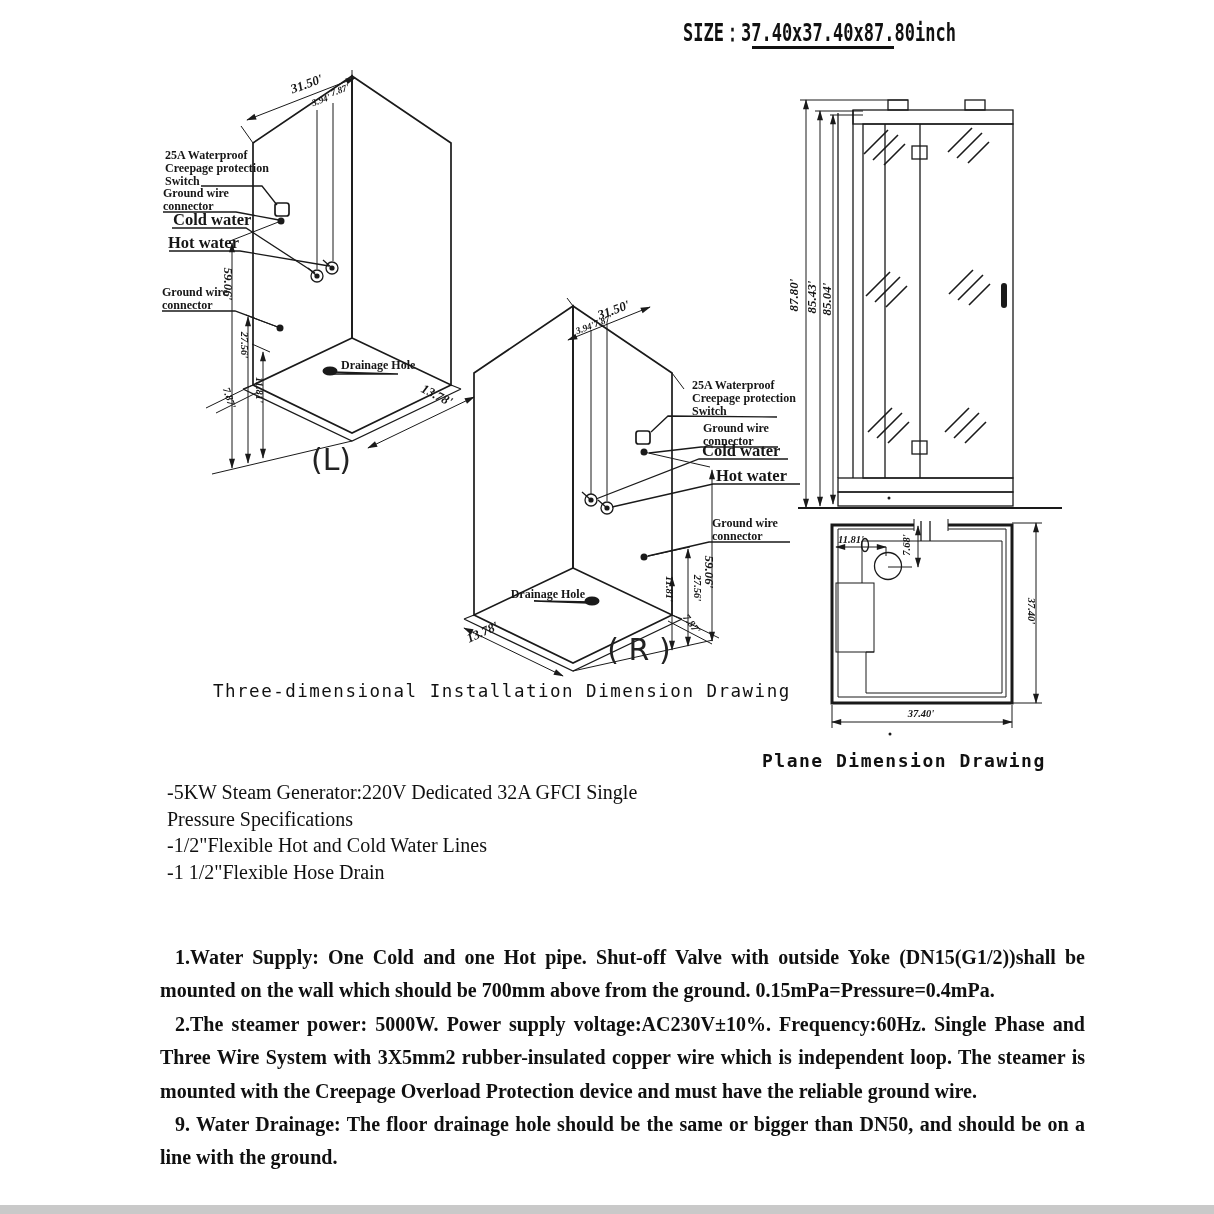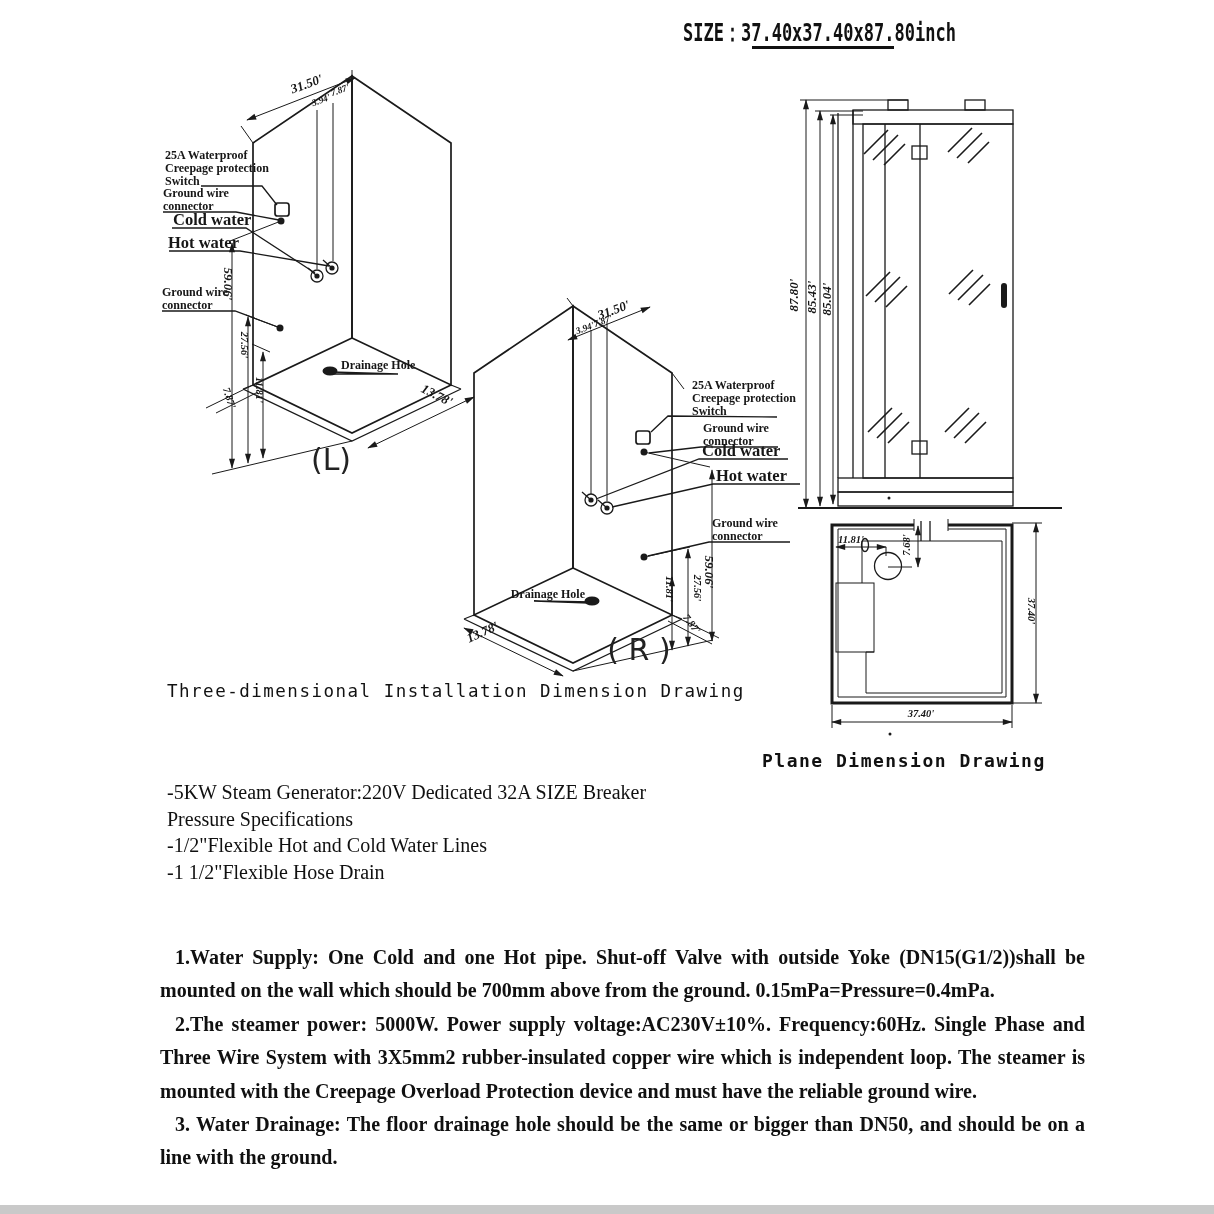--- a/index.html
+++ b/index.html
@@ -2,21 +2,21 @@
 <html><head>
 <meta charset="utf-8">
 <style>
   html,body{margin:0;padding:0;background:#fff;}
   .page{position:relative;width:1214px;height:1214px;background:#ffffff;overflow:hidden;
         font-family:"Liberation Serif",serif;color:#161616;}
   .abs{position:absolute;}
   .size-title{font:700 25px "DejaVu Sans Mono",monospace;color:#111;white-space:nowrap;
               transform:scaleX(.68);transform-origin:left top;letter-spacing:0;}
   .title-underline{background:#111;height:3px;}
-  .cap-mono{font:17.5px "DejaVu Sans Mono",monospace;color:#111;white-space:nowrap;letter-spacing:1.5px;}
+  .cap-mono{font:17.5px "DejaVu Sans Mono",monospace;color:#111;white-space:nowrap;letter-spacing:1.5px;margin-left:46px;}
   .cap-mono-b{font:700 18px "DejaVu Sans Mono",monospace;color:#111;white-space:nowrap;letter-spacing:1.5px;}
   .specs{font:20px "Liberation Serif",serif;line-height:26.6px;color:#101010;white-space:nowrap;}
   .notes{font:20px "Liberation Serif",serif;line-height:33.4px;color:#101010;text-align:justify;}
   .notes p{margin:0;text-indent:15px;font-weight:bold;}
   .graybar{background:#c9c9c9;}
   svg{position:absolute;left:0;top:0;}
   svg .ln{fill:none;stroke:#1a1a1a;stroke-width:1.3;}
   svg .thin{fill:none;stroke:#1a1a1a;stroke-width:1;}
   svg .thick{fill:none;stroke:#1a1a1a;stroke-width:1.7;}
   svg .wall3{fill:none;stroke:#1a1a1a;stroke-width:3;}
@@ -243,26 +243,26 @@
     </g>
   </svg>
 
   <div class="abs size-title" style="left:683px;top:16px;">SIZE：37.40x37.40x87.80inch</div>
   <div class="abs title-underline" style="left:752px;top:46px;width:142px;"></div>
 
   <div class="abs cap-mono" style="left:167px;top:681px;">Three-dimensional Installation Dimension Drawing</div>
   <div class="abs cap-mono-b" style="left:762px;top:750px;">Plane Dimension Drawing</div>
 
   <div class="abs specs" style="left:167px;top:779px;">
-    <div>-5KW Steam Generator:220V Dedicated 32A SIZE Breaker</div>
+    <div>-5KW Steam Generator:220V Dedicated 32A GFCI Single</div>
     <div>Pressure Specifications</div>
     <div>-1/2"Flexible Hot and Cold Water Lines</div>
     <div>-1 1/2"Flexible Hose Drain</div>
   </div>
 
   <div class="abs notes" style="left:160px;top:941px;width:925px;">
     <p>1.Water Supply: One Cold and one Hot pipe. Shut-off Valve with outside Yoke (DN15(G1/2))shall be mounted on the wall which should be 700mm above from the ground. 0.15mPa=Pressure=0.4mPa.</p>
     <p>2.The steamer power: 5000W. Power supply voltage:AC230V±10%. Frequency:60Hz. Single Phase and Three Wire System with 3X5mm2 rubber-insulated copper wire which is independent loop. The steamer is mounted with the Creepage Overload Protection device and must have the reliable ground wire.</p>
-    <p>3. Water Drainage: The floor drainage hole should be the same or bigger than DN50, and should be on a line with the ground.</p>
+    <p>9. Water Drainage: The floor drainage hole should be the same or bigger than DN50, and should be on a line with the ground.</p>
   </div>
 
   <div class="abs graybar" style="left:0;top:1205px;width:1214px;height:9px;"></div>
 </div>
 
 </body></html>

